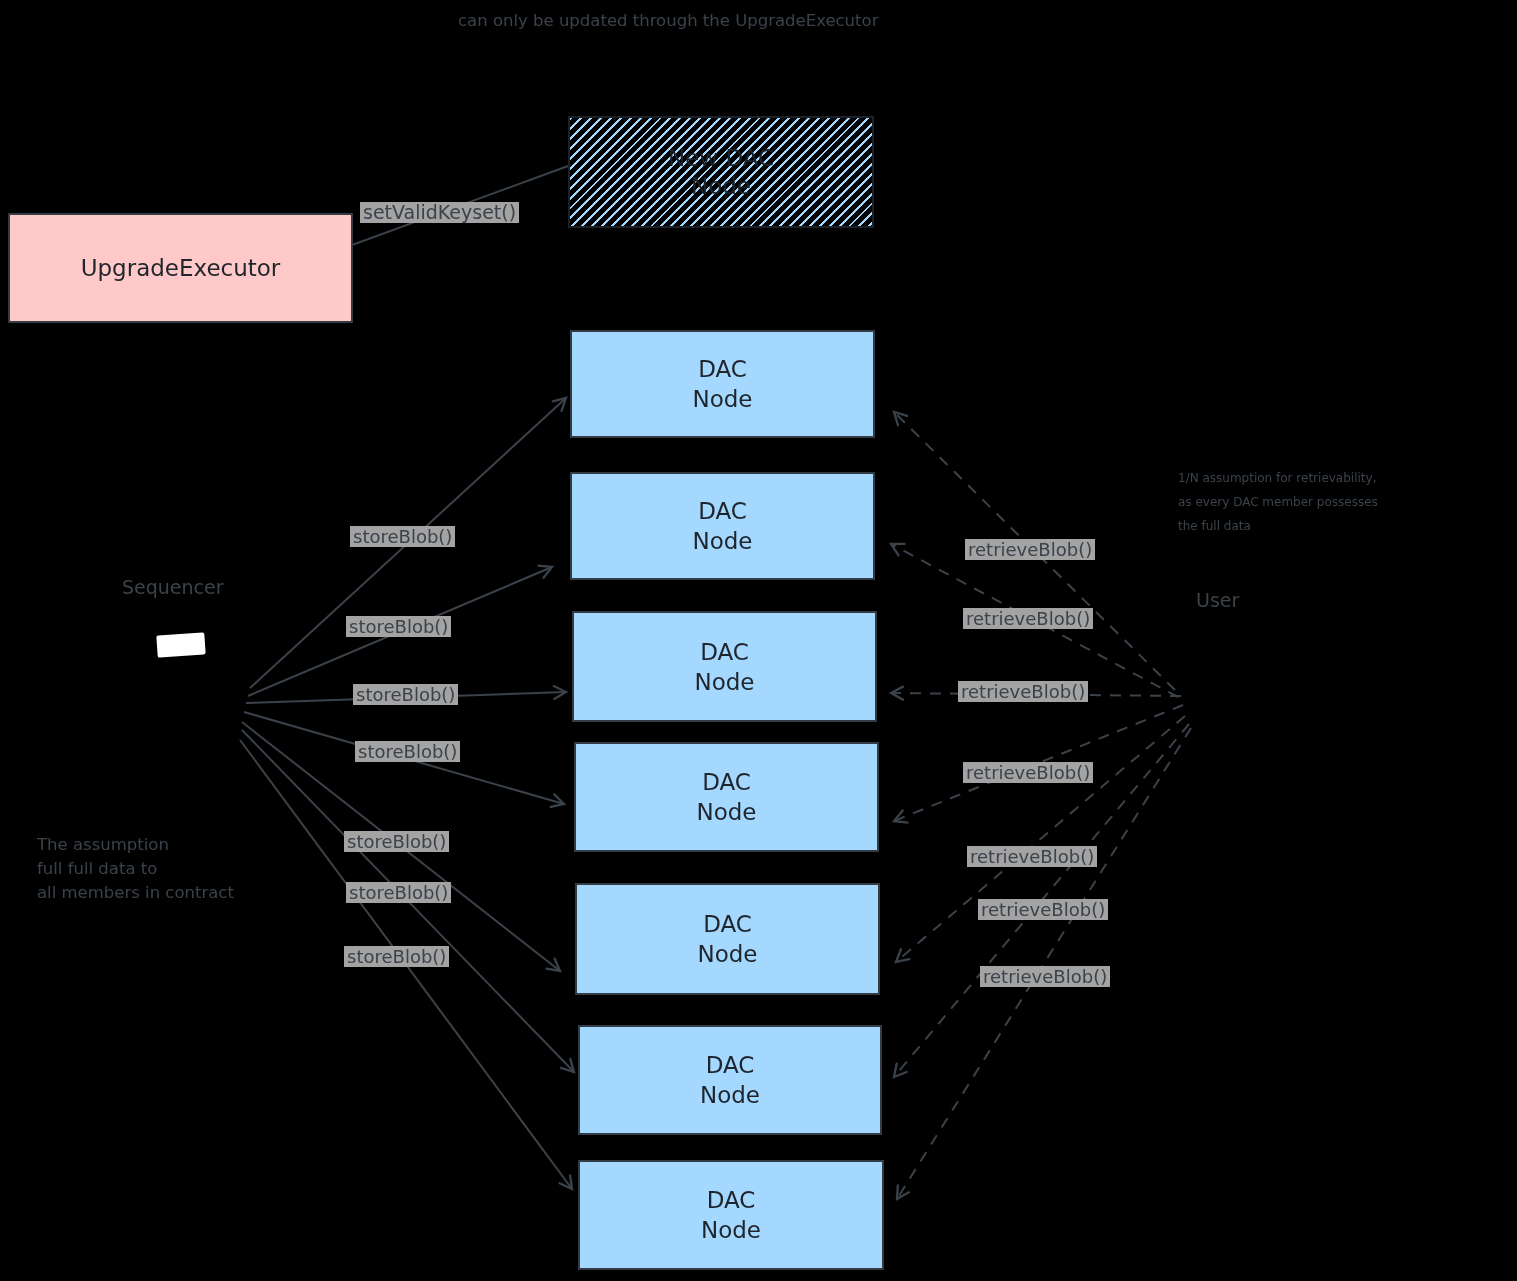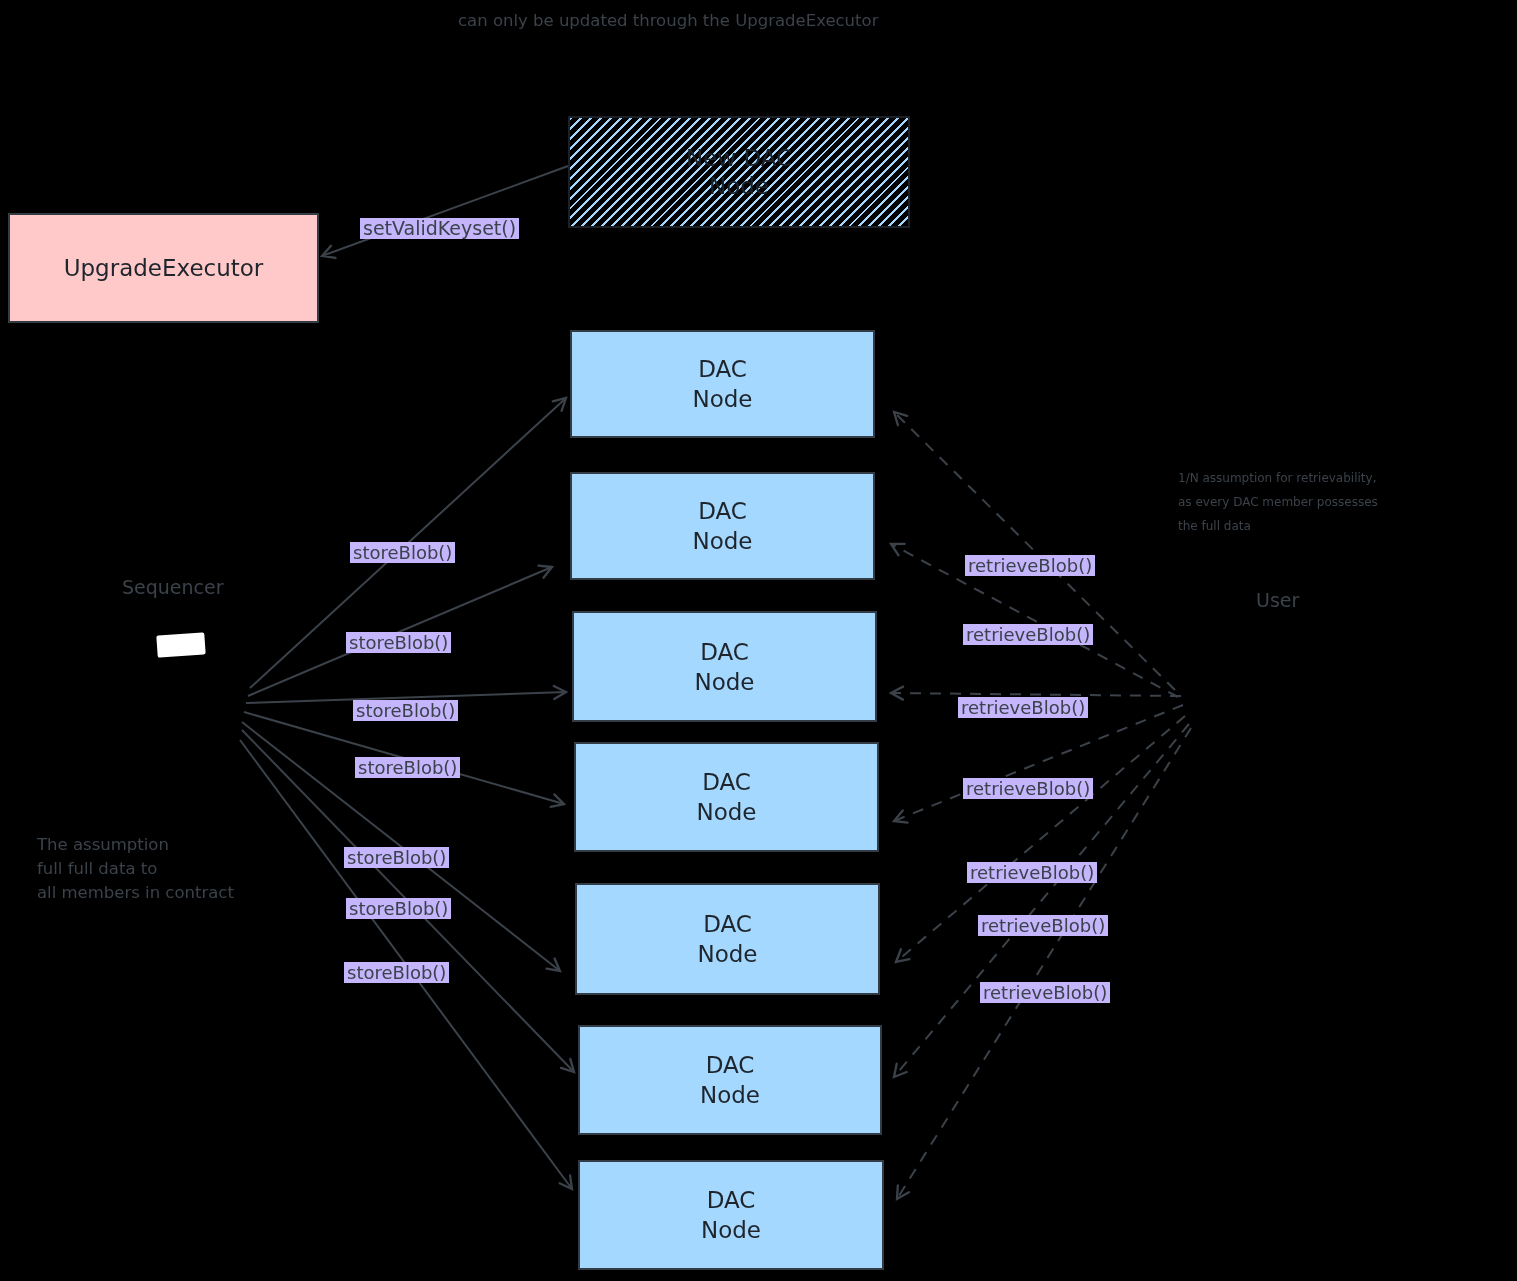--- a/index.html
+++ b/index.html
@@ -5,21 +5,21 @@
   html,body{margin:0;padding:0;background:#000;}
   #canvas{
     position:relative;width:1517px;height:1281px;background:#000;overflow:hidden;
     font-family:"DejaVu Sans",sans-serif;
   }
   #arrows{position:absolute;left:0;top:0;z-index:1;}
   .note{position:absolute;z-index:3;color:#3b424a;font-size:16.5px;line-height:25px;white-space:nowrap;}
   .note .nline{white-space:nowrap;}
   .fn{
     position:absolute;z-index:4;color:#3b424a;font-size:18px;line-height:21px;
-    background:#c4b5fd;padding:0 3px;white-space:nowrap;margin-top:16px;
+    background:#a3a3a3;padding:0 3px;white-space:nowrap;
   }
   .actor{position:absolute;z-index:3;color:#3b424a;font-size:19px;white-space:nowrap;}
   .node{
     position:absolute;z-index:2;background:#a5d8ff;border:2px solid #333b44;
     display:flex;flex-direction:column;align-items:center;justify-content:center;
     color:#1e252c;font-size:23px;line-height:30px;box-sizing:border-box;
   }
   .node.pink{background:#ffc9c9;}
   .node.hatch{
     background:repeating-linear-gradient(135deg,#a5d8ff 0px,#a5d8ff 2px,#000 2px,#000 7px);
@@ -76,28 +76,28 @@
     <div class="nline">the full data</div>
   </div>
 
   <div class="note" style="left:37px;top:833px;line-height:24px;">
     <div class="nline">The assumption</div>
     <div class="nline">full full data to</div>
     <div class="nline">all members in contract</div>
   </div>
 
   <div class="actor" style="left:122px;top:576px;">Sequencer</div>
-  <div class="actor" style="left:1256px;top:589px;">User</div>
+  <div class="actor" style="left:1196px;top:589px;">User</div>
   <div id="seq-icon"></div>
 
-  <div class="node pink" style="left:8px;top:213px;width:311px;height:110px;">
+  <div class="node pink" style="left:8px;top:213px;width:345px;height:110px;">
     <div class="bline">UpgradeExecutor</div>
   </div>
 
-  <div class="node hatch" style="left:568px;top:116px;width:342px;height:112px;line-height:28px;">
+  <div class="node hatch" style="left:568px;top:116px;width:306px;height:112px;line-height:28px;">
     <div class="bline">New DAC</div>
     <div class="bline">Node</div>
   </div>
 
   <div class="node" style="left:570px;top:330px;width:305px;height:108px;">
     <div class="bline">DAC</div>
     <div class="bline">Node</div>
   </div>
   <div class="node" style="left:570px;top:472px;width:305px;height:108px;">
     <div class="bline">DAC</div>

